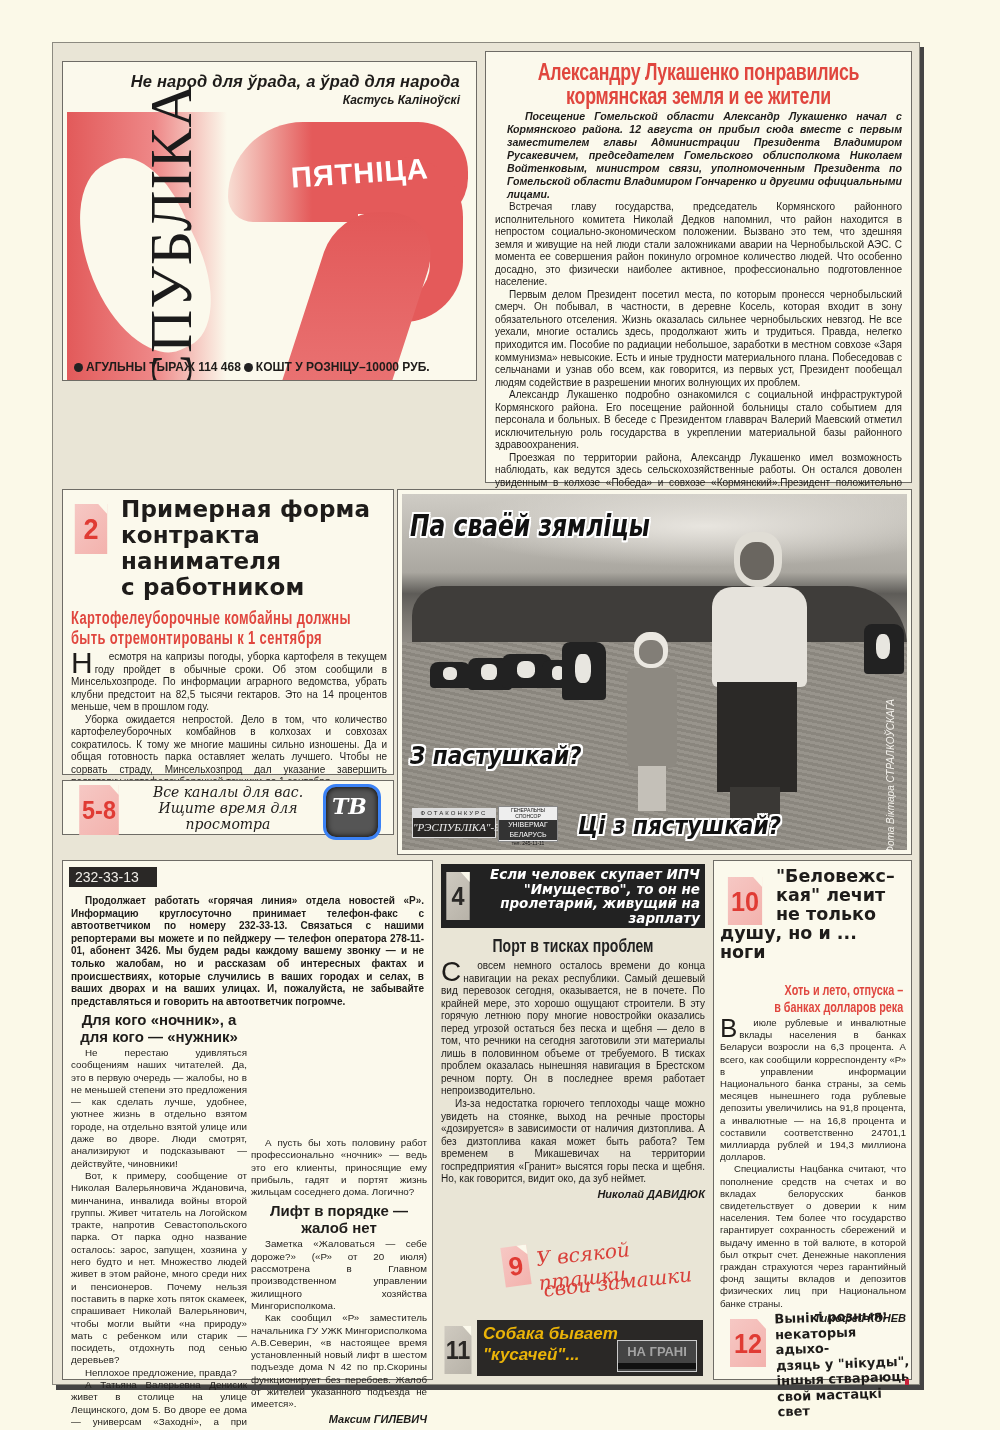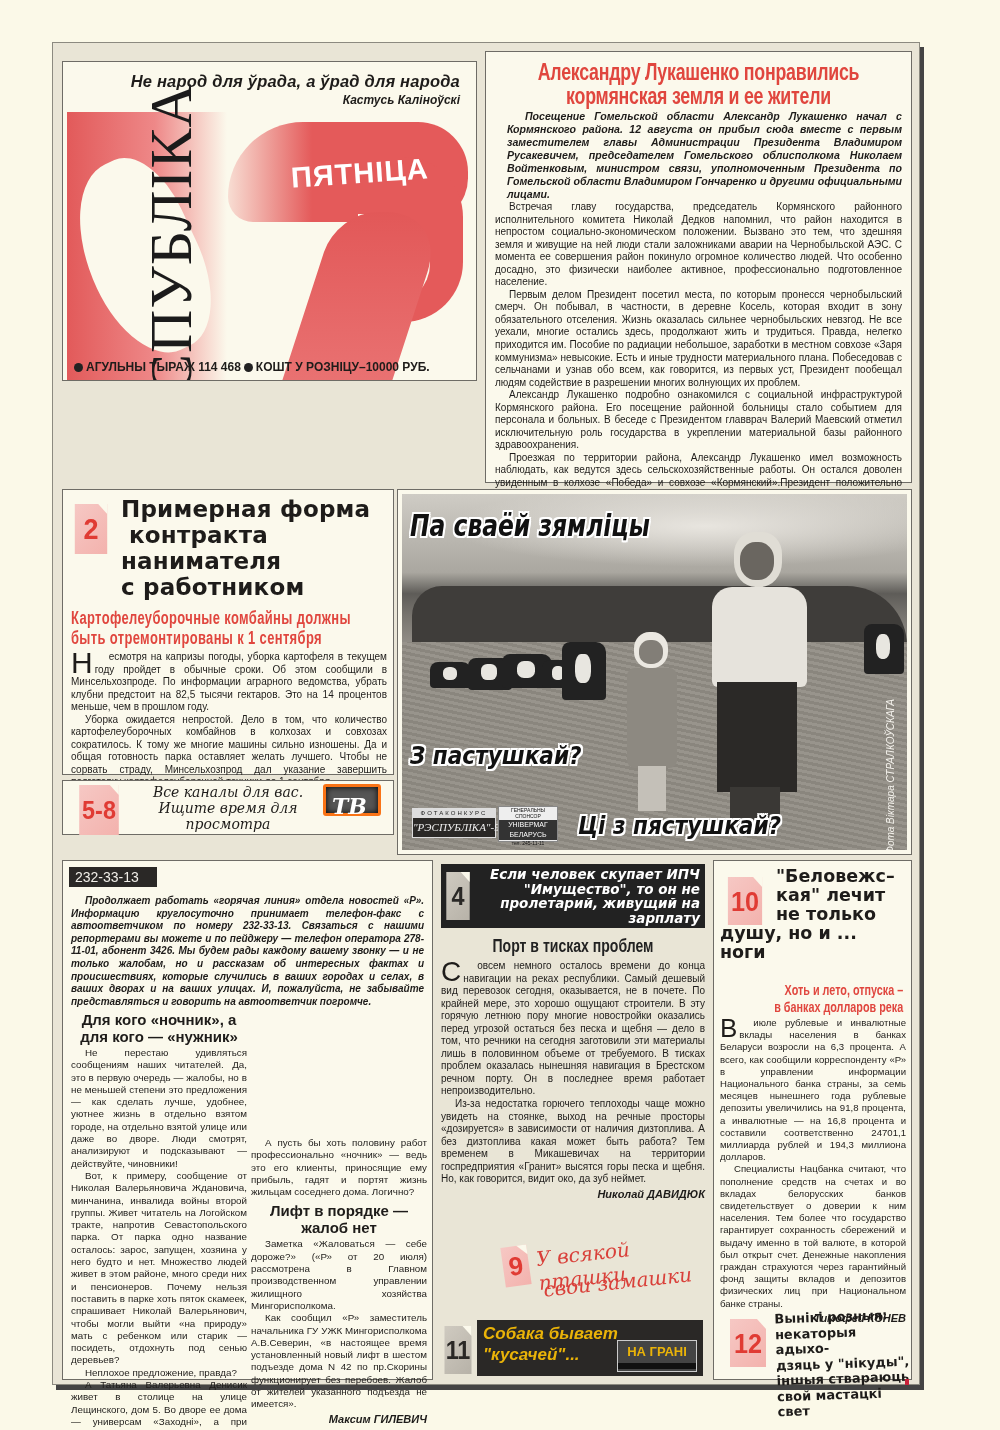--- a/index.html
+++ b/index.html
@@ -53,22 +53,22 @@
   .potato-title { position: absolute; left: 8px; top: 118px; width: 316px; }
   .potato-title div { font-size: 18px; line-height: 20px; transform: scaleX(0.72); transform-origin: left; white-space: nowrap; letter-spacing: 0.5px; }
   .potato-body { position: absolute; left: 8px; top: 161px; width: 316px; }
   .dropcap { float: left; font-size: 30px; line-height: 24px; font-weight: normal; margin: 0 2px 0 -14px; font-family: "Liberation Sans", sans-serif; }
   .byline { text-align: right; font-weight: bold; font-style: italic; font-size: 11px; margin-top: 2px; }
 
   
   #tv { left: 9px; top: 737px; width: 332px; height: 55px; }
   .tv-text { position: absolute; left: 70px; top: 3px; width: 190px; text-align: center; font-family: "DejaVu Serif", serif;
              font-style: italic; font-size: 14px; line-height: 16px; }
-  .tv-set { position: absolute; right: 12px; top: 3px; width: 58px; height: 32px; background: #555; border-radius: 3px;
-            border: 3px solid #f97316; box-shadow: inset 0 0 6px #000; }
+  .tv-set { position: absolute; right: 12px; top: 3px; width: 58px; height: 56px; background: #555; border-radius: 13px;
+            border: 3px solid #3b82f6; box-shadow: inset 0 0 6px #000; }
   .tv-set span { position: absolute; left: 6px; top: 6px; font-family: "DejaVu Serif", serif; font-style: italic; font-size: 22px; color: #fff; font-weight: bold; }
 
   
   #photo { left: 344px; top: 446px; width: 515px; height: 366px; padding: 4px; }
   .photo-img { position: absolute; left: 4px; top: 4px; right: 4px; bottom: 4px; overflow: hidden;
                background: linear-gradient(180deg, #cfccc5 0%, #aaa7a0 22%, #5e5c58 28%, #77746e 34%, #9c9891 45%, #8a877f 70%, #7d7a73 100%); }
   .sky-cloud { position: absolute; left: 0; right: 0; top: 0; height: 80px; background: radial-gradient(ellipse at 60% 40%, #e8e5df 0%, rgba(0,0,0,0) 60%); }
   .forest { position: absolute; left: 10px; right: 0; top: 92px; height: 60px; background: #3f3d3a; border-radius: 30px 60px 0 0; }
   .field { position: absolute; left: 0; right: 0; top: 148px; bottom: 0; background: repeating-linear-gradient(12deg, #8a867e 0 3px, #98948c 3px 6px); }
   .cow { position: absolute; background: #222; border-radius: 8px 10px 4px 4px; }
@@ -94,35 +94,35 @@
                        font-size: 10px; font-style: italic; color: #f4f2ec; white-space: nowrap; }
   .contest { position: absolute; left: 10px; bottom: 12px; width: 84px; height: 30px; background: #2a2826; border: 1px solid #ddd; color: #eee; text-align: center; }
   .contest .l1 { font-size: 6px; letter-spacing: 2px; background: #ddd; color: #222; line-height: 9px; }
   .contest .l2 { font-family: "Liberation Serif", serif; font-style: italic; font-size: 11px; line-height: 18px; }
   .sponsor { position: absolute; left: 96px; bottom: 8px; width: 60px; height: 36px; background: #eee; border: 1px solid #888; font-size: 5px; color: #111; text-align: center; }
   .sponsor .bar { background: #333; color: #fff; font-size: 7px; line-height: 10px; margin-top: 1px; }
 
   
   #hotline-wrap { left: 9px; top: 817px; width: 371px; height: 520px; }
   .hot-tag { position: absolute; left: 6px; top: 6px; background: #2a2826; color: #f0eee8; font-size: 14px; padding: 2px 8px 2px 6px; width: 88px; }
-  .hot-intro { position: absolute; left: 8px; top: 34px; right: 8px; font-weight: bold; font-size: 10px; line-height: 12.6px; text-align: justify; text-indent: 14px; font-style: italic; }
+  .hot-intro { position: absolute; left: 8px; top: 34px; right: 8px; font-weight: bold; font-size: 10px; line-height: 12.6px; text-align: justify; text-indent: 14px; }
   .col { position: absolute; }
   .sub-h { text-align: center; font-weight: bold; font-size: 15px; line-height: 17px; margin-bottom: 2px; }
   .col .body-text { font-size: 9.8px; line-height: 12.3px; }
 
   
   #mid { left: 384px; top: 817px; width: 272px; height: 520px; border: none; background: transparent; }
   .ipc-box { position: absolute; left: 4px; top: 4px; width: 264px; height: 64px; background: #222; }
   .ipc-text { position: absolute; left: 30px; top: 3px; right: 5px; color: #fff; font-weight: bold; font-style: italic; font-size: 13.5px; line-height: 14.5px; text-align: right; font-family: "DejaVu Sans", sans-serif; }
   .port-title { position: absolute; left: 0; top: 76px; width: 272px; text-align: center; color: #222; font-weight: bold; font-size: 18px; transform: scaleX(0.78); }
   .port-body { position: absolute; left: 4px; top: 100px; width: 264px; }
   .script-h { position: absolute; font-family: "DejaVu Serif", serif; font-style: italic; color: #d9403a; font-size: 20px; line-height: 24px; }
   .dog-box { position: absolute; left: 40px; top: 460px; width: 226px; height: 56px; background: #2a2826; }
   .dog-text { position: absolute; left: 6px; top: 3px; color: #eab308; font-style: italic; font-weight: bold; font-size: 17px; line-height: 21px; }
-  .na-grani { position: absolute; right: 6px; top: 20px; width: 80px; height: 32px; background: #444; border: 1px solid #ccc; color: #eab308; font-weight: bold; font-size: 13px; text-align: center; line-height: 22px; }
+  .na-grani { position: absolute; right: 6px; top: 20px; width: 80px; height: 32px; background: #444; border: 1px solid #ccc; color: #a3a3a3; font-weight: bold; font-size: 13px; text-align: center; line-height: 22px; }
   .na-grani small { display: block; font-size: 4px; line-height: 6px; background: #111; }
 
   
   #right { left: 660px; top: 817px; width: 199px; height: 520px; padding: 4px 6px; }
   .belo-title { position: absolute; left: 6px; top: 6px; width: 188px; font-weight: bold; font-size: 17.5px; line-height: 19px; font-family: "DejaVu Sans", sans-serif; }
   .belo-title .ind { padding-left: 56px; }
   .vacation-title { position: absolute; right: 8px; top: 120px; text-align: right; }
   .vacation-title div { font-size: 15px; line-height: 17px; transform: scaleX(0.72); transform-origin: right; white-space: nowrap; }
   .bank-body { position: absolute; left: 6px; top: 156px; width: 186px; }
   .bank-body .body-text { font-size: 9.6px; line-height: 12.2px; }
@@ -171,21 +171,21 @@
       <p>Проезжая по территории района, Александр Лукашенко имел возможность наблюдать, как ведутся здесь сельскохозяйственные работы. Он остался доволен увиденным в колхозе «Победа» и совхозе «Кормянский».Президент положительно отозвался о руководителях этих хозяйств Николае Бондареве и Евгении Воробьеве.</p>
       <p>На главной площади городского поселка Корма Александр Лукашенко встречался с собравшимися по поводу его приезда жителями района. Он подробно ответил на все их вопросы.</p>
       <p>Покидая Кормянщину, Александр Лукашенко сказал, что эта земля и заботы ее жителей стали ему еще ближе и дороже. Он пообещал помочь всем, на что у него есть возможности, но и призвал людей к дальнейшему созидательному труду на благо своих детей и будущих поколений.</p>
     </div>
   </div>
 
   <div class="box" id="news2">
     <div class="badge" style="left:10px;top:14px;">2</div>
     <div class="contract-title">
       <div>Примерная форма</div>
-      <div style="margin-left:8px">контракта</div>
+      <div style="margin-left:0">контракта</div>
       <div>нанимателя</div>
       <div>с работником</div>
     </div>
     <div class="red-cond potato-title">
       <div>Картофелеуборочные комбайны должны</div>
       <div>быть отремонтированы к 1 сентября</div>
     </div>
     <div class="potato-body body-text">
       <p style="text-indent:14px"><span class="dropcap">Н</span><span>есмотря на капризы погоды, уборка картофеля в текущем году пройдет в обычные сроки. Об этом сообщили в Минсельхозпроде. По информации аграрного ведомства, убрать клубни предстоит на 82,5 тысячи гектаров. Это на 14 процентов меньше, чем в прошлом году.</span></p>
       <p>Уборка ожидается непростой. Дело в том, что количество картофелеуборочных комбайнов в колхозах и совхозах сократилось. К тому же многие машины сильно изношены. Да и общая готовность парка оставляет желать лучшего. Чтобы не сорвать страду, Минсельхозпрод дал указание завершить подготовку картофелеуборочной техники до 1 сентября.</p>

